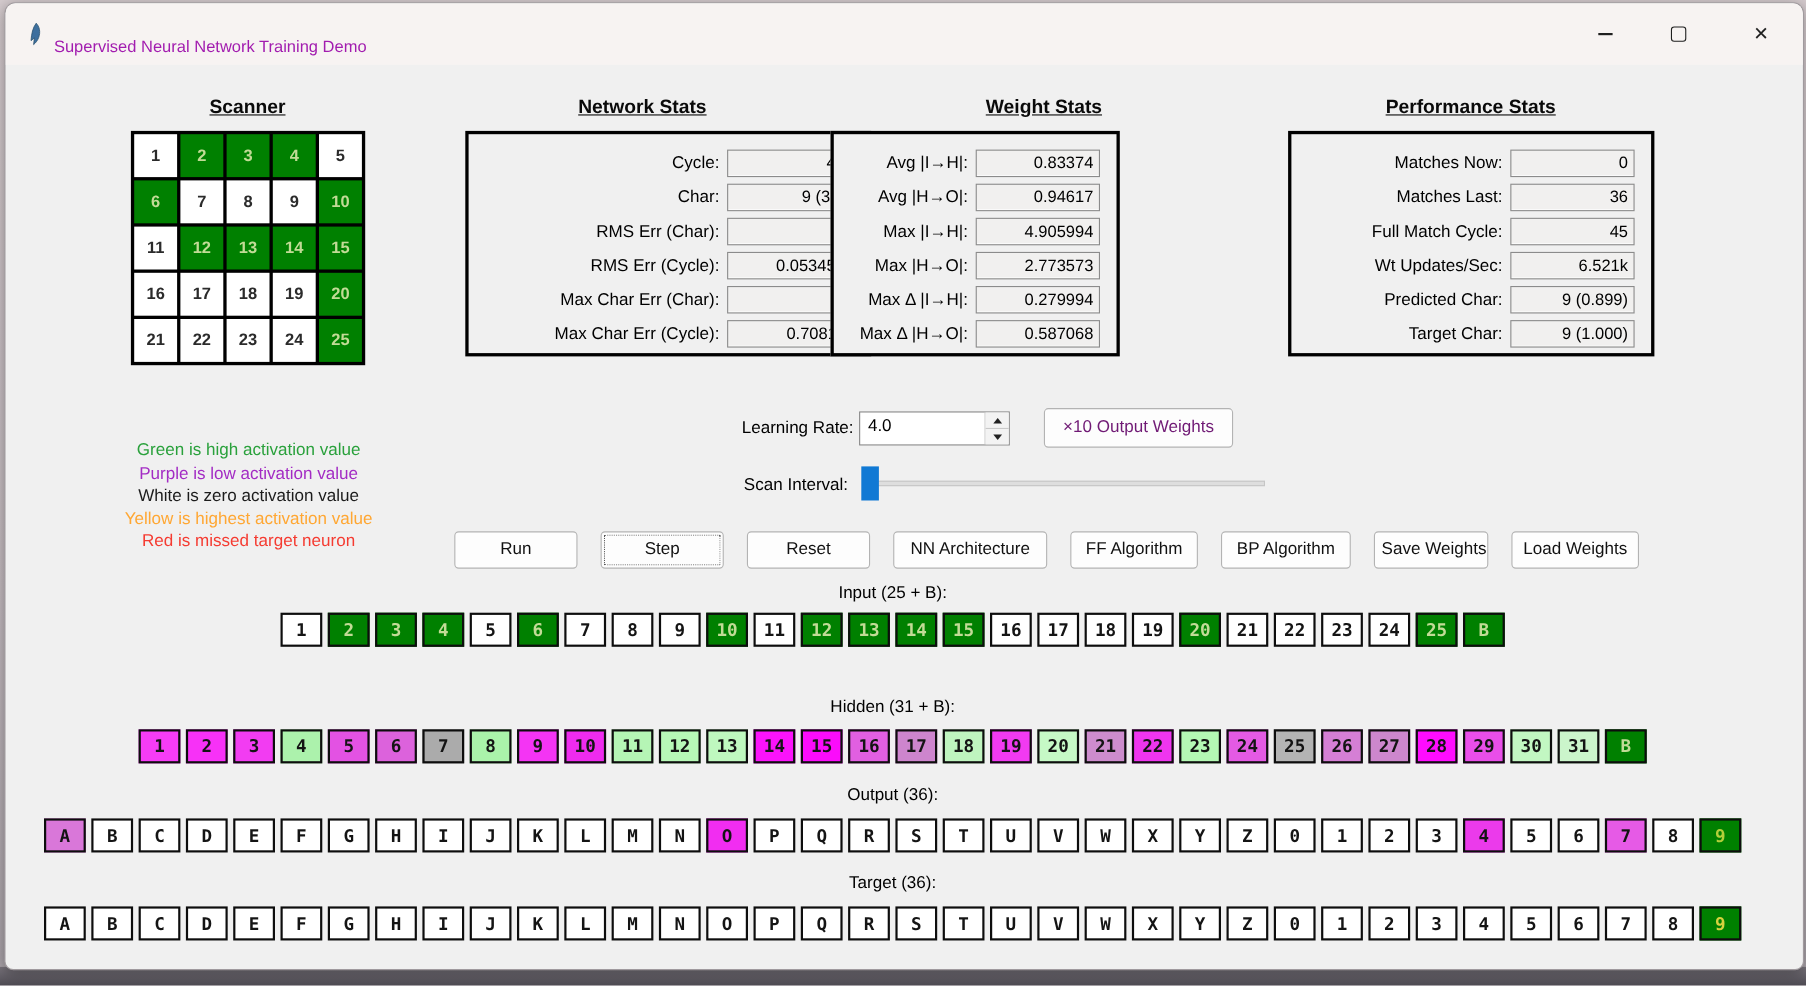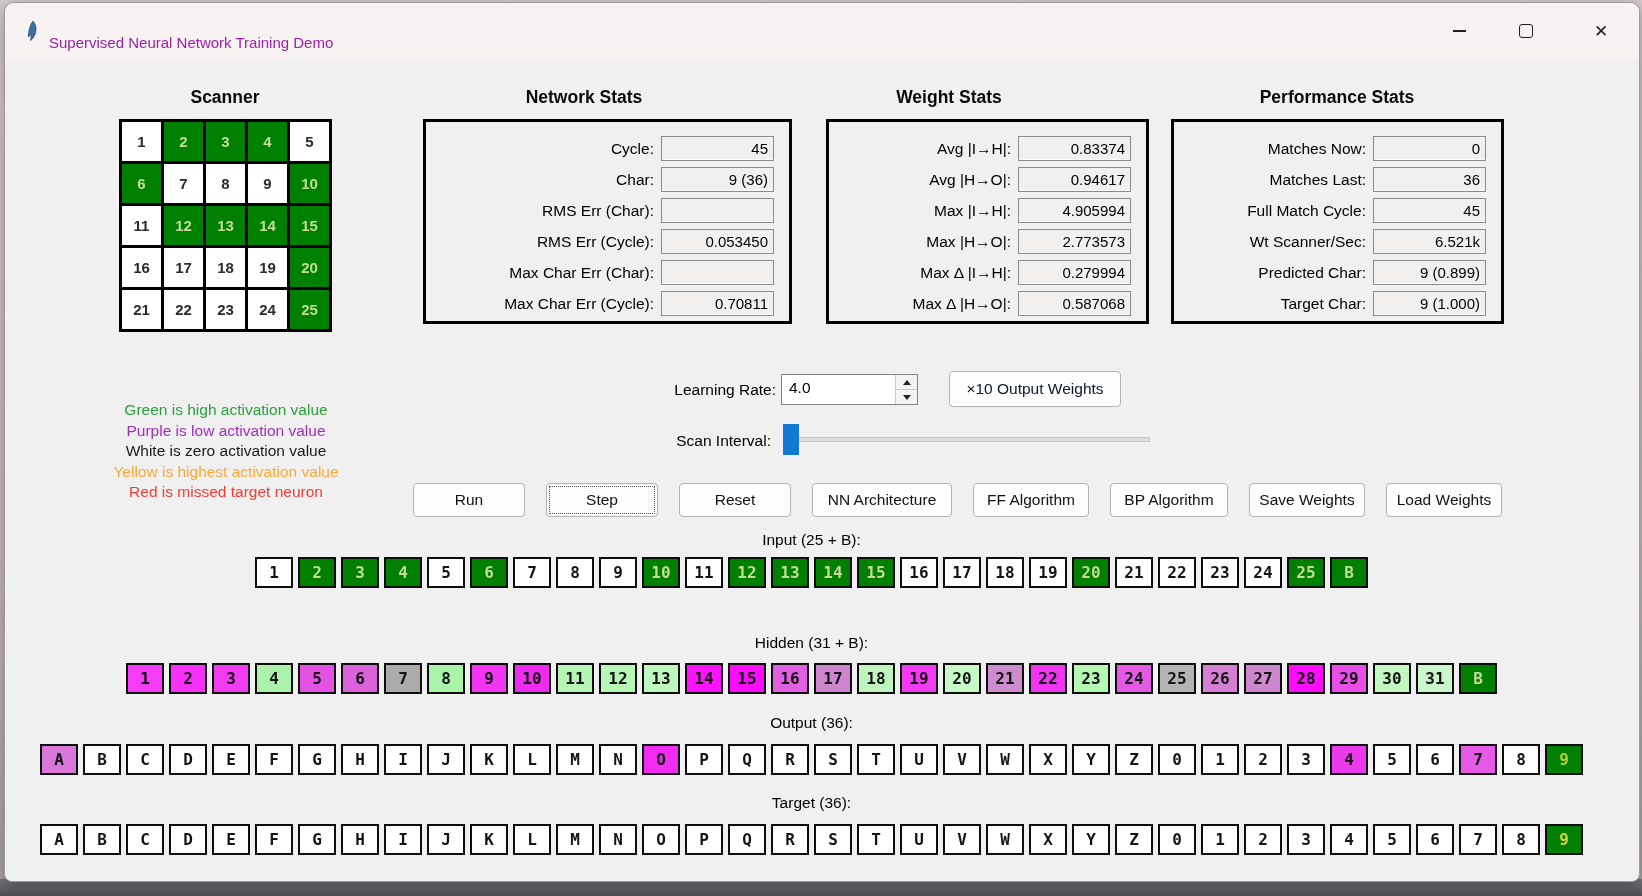--- a/index.html
+++ b/index.html
@@ -18,21 +18,21 @@
   .app-icon{position:absolute;left:18px;top:17px;width:18px;height:22px;}
   .app-title{position:absolute;left:44px;top:31px;font-size:15px;color:#a21caf;white-space:nowrap;}
   .win-btn{position:absolute;top:7px;width:46px;height:42px;display:flex;align-items:center;
     justify-content:center;background:transparent;border:none;cursor:default;}
   .wb-min{left:1431px}.wb-max{left:1498px}.wb-close{left:1573px}
   .glyph-min{width:13px;height:2px;background:#1f1f1f;}
   .glyph-max{width:12px;height:12px;border:1.5px solid #1f1f1f;border-radius:3px;}
   .glyph-close{font-size:17px;color:#1f1f1f;line-height:1;font-family:"DejaVu Sans",sans-serif;}
   
   .sec-title{position:absolute;top:84px;font-weight:bold;font-size:17.5px;color:#0a0a0a;
-    text-align:center;white-space:nowrap;}
+    text-align:center;white-space:nowrap;text-decoration:underline;}
   
   .scanner-grid{position:absolute;left:114px;top:116px;display:grid;
     grid-template-columns:repeat(5,39px);grid-auto-rows:39px;gap:3px;background:#000;
     padding:3px;}
   .scell{background:#fff;display:flex;align-items:center;justify-content:center;
     font-weight:bold;font-size:15px;color:#2b2b2b;}
   
   .stats-box{position:absolute;top:116px;height:205px;border:3px solid #000;background:#f0f0f0;
     box-sizing:border-box;padding-top:11px;padding-right:15px;}
   .stat-row{height:31px;display:flex;align-items:center;justify-content:flex-end;}
@@ -54,33 +54,33 @@
   .spin-arrows{position:absolute;right:0;top:0;width:21px;height:100%;display:flex;
     flex-direction:column;border-left:1px solid #c9c9c9;}
   .spin-up,.spin-down{flex:1;display:flex;align-items:center;justify-content:center;
     background:#f3f3f3;border:none;padding:0;}
   .spin-up{border-bottom:1px solid #c9c9c9;}
   .tri-up{width:0;height:0;border-left:4px solid transparent;border-right:4px solid transparent;
     border-bottom:5px solid #222;}
   .tri-down{width:0;height:0;border-left:4px solid transparent;border-right:4px solid transparent;
     border-top:5px solid #222;}
   .x10-btn{position:absolute;left:944px;top:368px;width:172px;height:36px;background:#fdfdfd;
-    border:1px solid #b3b3b3;border-radius:4px;font-size:15.5px;color:#0f172a;
+    border:1px solid #b3b3b3;border-radius:4px;font-size:15.5px;color:#701a75;
     font-family:"Liberation Sans",sans-serif;text-align:center;}
   .slider{position:absolute;left:778px;top:421px;width:370px;height:31px;}
   .slider-track{position:absolute;left:2px;top:13px;width:365px;height:5px;background:#dedede;
     border:1px solid #c6c6c6;box-sizing:border-box;}
   .slider-handle{position:absolute;left:0;top:0;width:16px;height:31px;background:#1079d4;}
   
   .btn-row{position:absolute;left:408px;top:480px;display:flex;gap:21px;}
   .btn{height:34px;background:#fdfdfd;border:1px solid #b3b3b3;border-radius:4px;
     font-size:15.5px;color:#111;font-family:"Liberation Sans",sans-serif;white-space:nowrap;}
   .btn:nth-child(1){width:112px}.btn:nth-child(2){width:112px}.btn:nth-child(3){width:112px}
   .btn:nth-child(4){width:140px}.btn:nth-child(5){width:116px}.btn:nth-child(6){width:118px}
-  .btn:nth-child(7){width:116px}.btn:nth-child(8){width:116px}
+  .btn:nth-child(7){width:104px}.btn:nth-child(8){width:116px}
   .btn.focused{outline:1.5px dotted #555;outline-offset:-4px;}
   
   .layer{position:absolute;}
   .layer-label{text-align:center;font-size:15.5px;color:#000;white-space:nowrap;}
   .cell-row{position:absolute;left:0;display:flex;gap:5px;}
   .ncell{width:38px;height:31px;box-sizing:border-box;border:2px solid #0d0d0d;background:#fff;
     display:flex;align-items:center;justify-content:center;
     font-family:"DejaVu Sans Mono",monospace;font-weight:bold;font-size:16px;color:#141414;}
   .layer-input{left:250px;top:528px;width:1113px;}
   .layer-input .cell-row{top:26px;}
@@ -169,21 +169,21 @@
       </div>
       <div class="stat-row">
         <span class="stat-label">Max Char Err (Char):</span>
         <div class="stat-field"></div>
       </div>
       <div class="stat-row">
         <span class="stat-label">Max Char Err (Cycle):</span>
         <div class="stat-field">0.70811</div>
       </div>
     </div>
-  <div class="stats-box" style="left:821px;width:323px;">
+  <div class="stats-box" style="left:750px;width:263px;">
       <div class="stat-row">
         <span class="stat-label">Avg |I→H|:</span>
         <div class="stat-field">0.83374</div>
       </div>
       <div class="stat-row">
         <span class="stat-label">Avg |H→O|:</span>
         <div class="stat-field">0.94617</div>
       </div>
       <div class="stat-row">
         <span class="stat-label">Max |I→H|:</span>
@@ -209,21 +209,21 @@
       </div>
       <div class="stat-row">
         <span class="stat-label">Matches Last:</span>
         <div class="stat-field">36</div>
       </div>
       <div class="stat-row">
         <span class="stat-label">Full Match Cycle:</span>
         <div class="stat-field">45</div>
       </div>
       <div class="stat-row">
-        <span class="stat-label">Wt Scanner/Sec:</span>
+        <span class="stat-label">Wt Updates/Sec:</span>
         <div class="stat-field">6.521k</div>
       </div>
       <div class="stat-row">
         <span class="stat-label">Predicted Char:</span>
         <div class="stat-field">9 (0.899)</div>
       </div>
       <div class="stat-row">
         <span class="stat-label">Target Char:</span>
         <div class="stat-field">9 (1.000)</div>
       </div>

